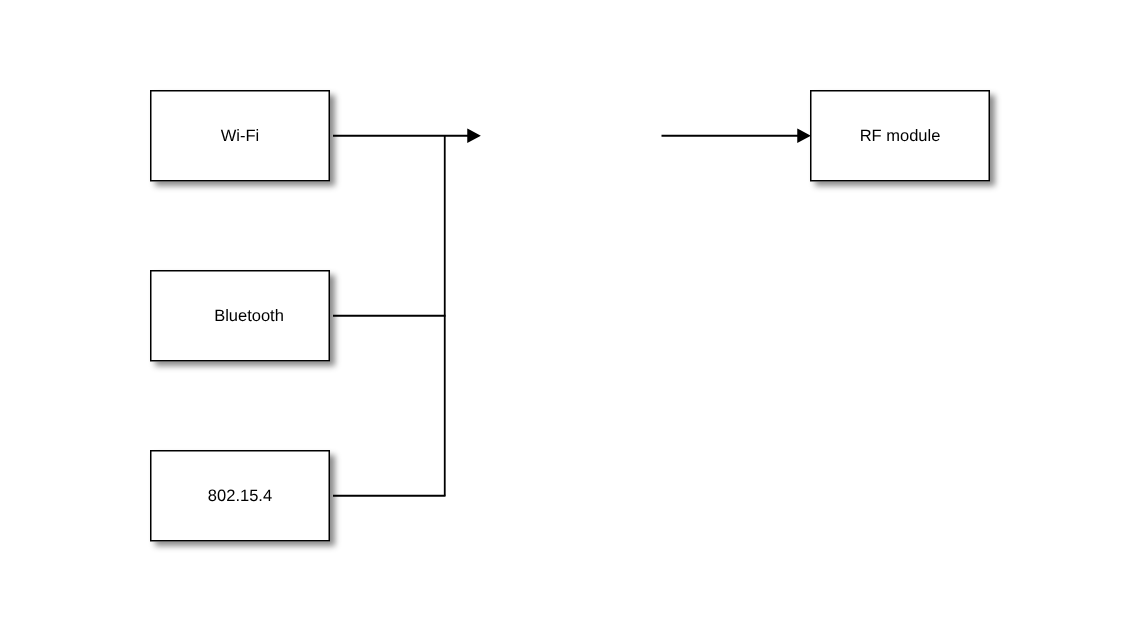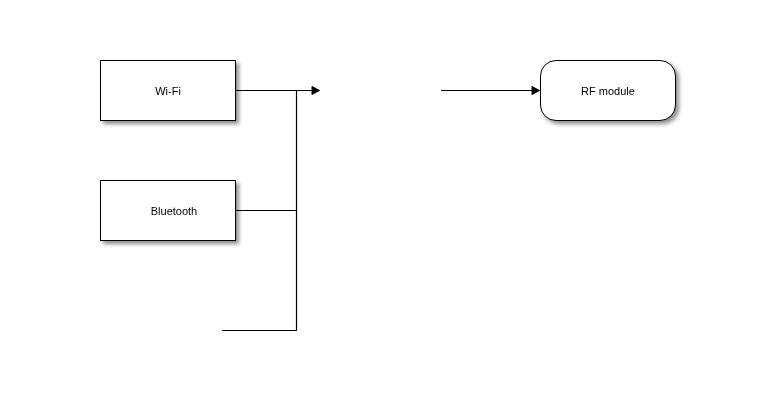--- a/index.html
+++ b/index.html
@@ -29,38 +29,38 @@
     fill: none;
   }
   .arrowhead {
     fill: #000000;
     stroke: #000000;
     stroke-width: 1;
   }
   .node {
     position: absolute;
     box-sizing: border-box;
-    width: 136px;
+    width: 120px;
     height: 61px;
     background: #ffffff;
     border: 1px solid #000000;
     box-shadow: 3px 3px 4px rgba(0, 0, 0, 0.45);
     display: flex;
     align-items: center;
     justify-content: center;
     font-size: 11px;
     color: #000000;
     text-align: center;
     white-space: nowrap;
   }
   #node-wifi        { left: 100px; top: 60px; }
   #node-bluetooth   { left: 100px; top: 180px; padding-left: 12px; }
   #node-ieee802154  { left: 100px; top: 300px; }
   #node-coexistence { left: 320px; top: 60px; }
-  #node-rf          { left: 540px; top: 60px; border-radius: 16px; }
+  #node-rf          { left: 540px; top: 60px; }
 </style>
 </head>
 <body>
 
 <div class="canvas">
 
   <svg class="connectors" viewBox="0 0 760 420" aria-hidden="true">
 
     <line class="wire" x1="222" y1="90.5" x2="313" y2="90.5"></line>
 
@@ -78,19 +78,22 @@
   </svg>
 
   <div class="node" id="node-wifi">
     <span>Wi-Fi</span>
   </div>
 
   <div class="node" id="node-bluetooth">
     <span>Bluetooth</span>
   </div>
 
+  <div class="node" id="node-ieee802154">
+    <span>802.15.4</span>
+  </div>
 
 
   <div class="node" id="node-rf">
     <span>RF module</span>
   </div>
 
 </div>
 
 </body></html>

